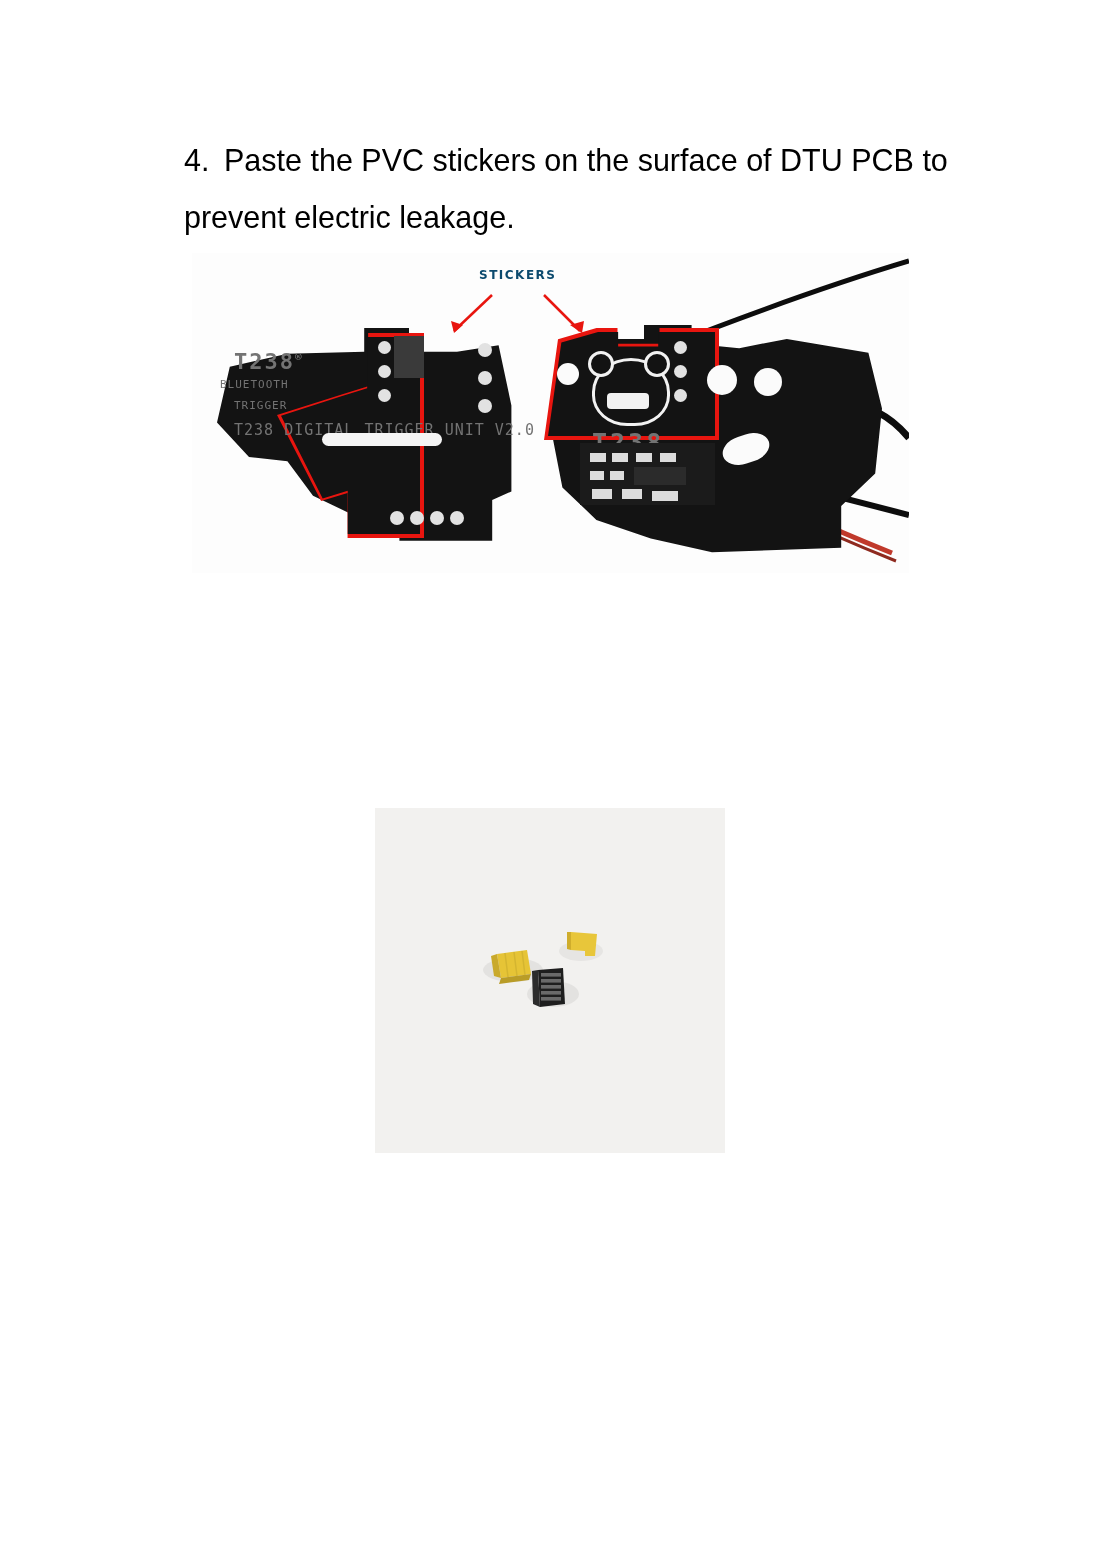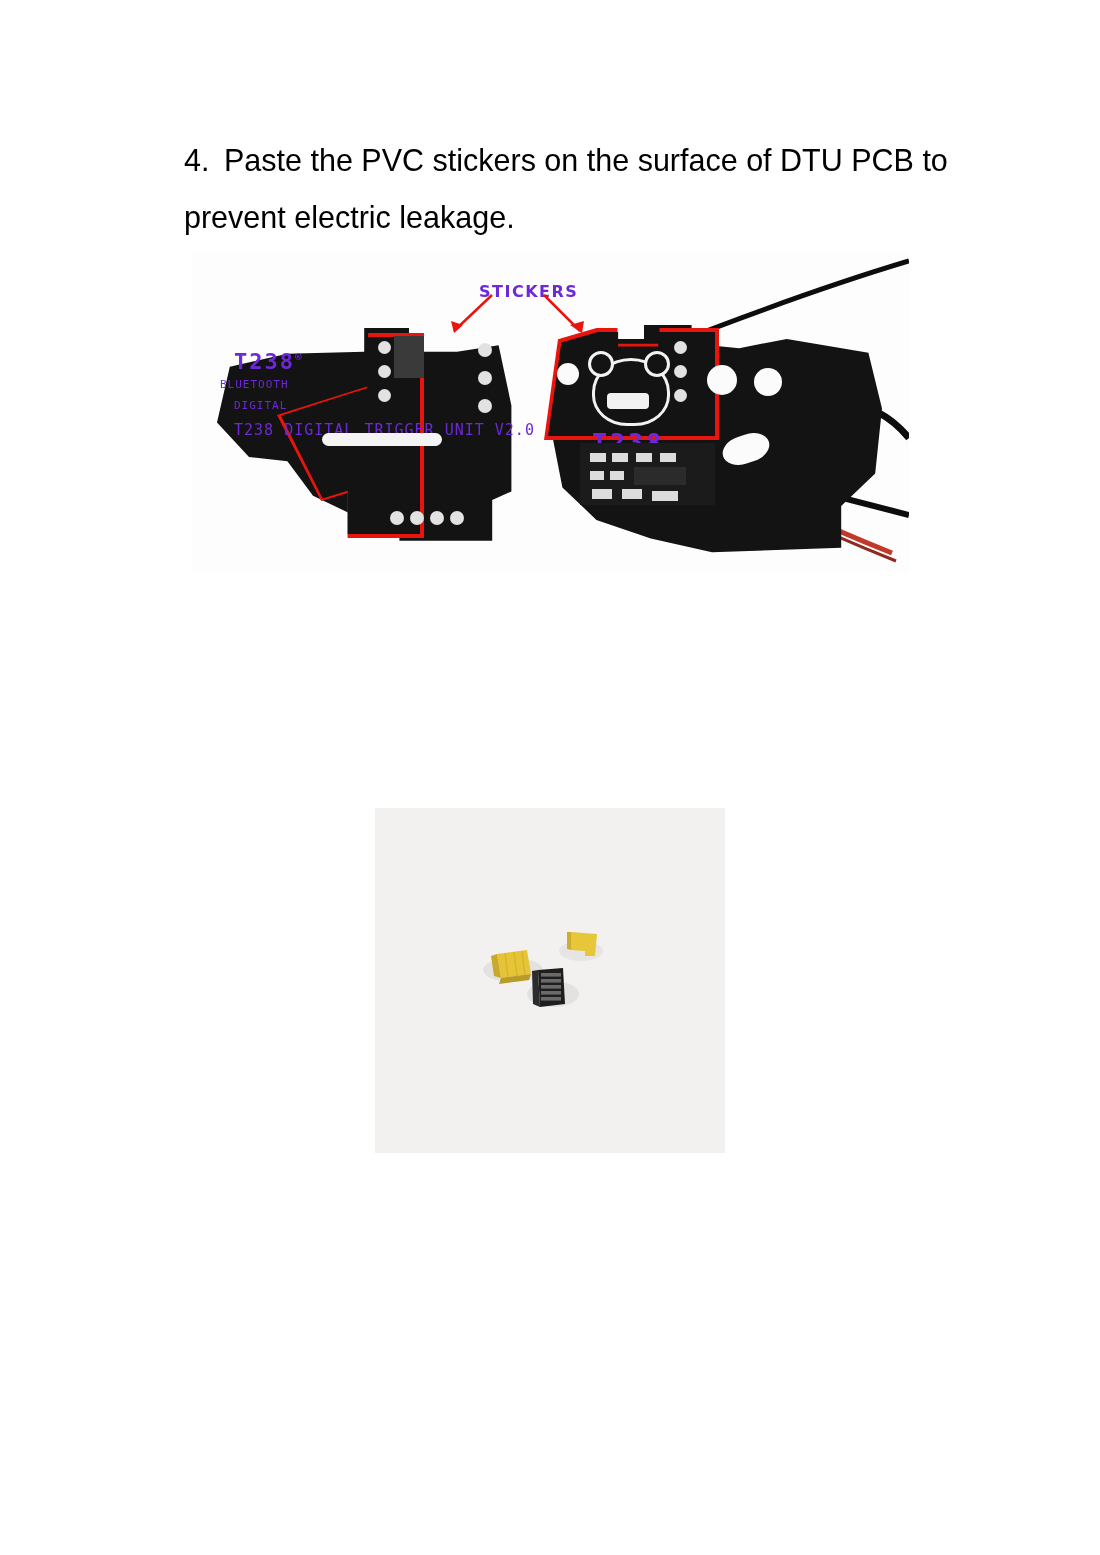--- a/index.html
+++ b/index.html
@@ -53,26 +53,26 @@
   .photo1 {
     position: absolute;
     left: 0; top: 0;
     width: 717px; height: 320px;
     overflow: hidden;
     background: #fdfdfd;
   }
   .stickers-label {
     position: absolute;
     left: 287px;
-    top: 29px;
+    top: 15px;
     font-family: "DejaVu Sans", sans-serif;
     font-weight: bold;
-    font-size: 16px;
+    font-size: 12px;
     letter-spacing: 1.5px;
-    color: #6d28d9;
+    color: #0c4a6e;
   }
 
   
   .board {
     position: absolute;
     background: #131313;
   }
   .bd-left {
     left: 25px; top: 75px;
     width: 320px; height: 215px;
@@ -111,21 +111,21 @@
   }
   .ro2-in {
     left: 356px; top: 79px;
     width: 167px; height: 104px;
     clip-path: polygon(8% 10%, 30% 0%, 42% 0%, 42% 14%, 66% 14%, 66% 0%, 100% 0%, 100% 100%, 0% 100%);
     border: none;
     background: #131313;
   }
   .silk {
     position: absolute;
-    color: #6d28d9;
+    color: #737373;
     font-family: "DejaVu Sans Mono", monospace;
     white-space: nowrap;
   }
   .silk-t238 {
     left: 42px; top: 96px;
     font-size: 22px;
     font-weight: bold;
     letter-spacing: 2px;
   }
   .silk-bt { left: 28px; top: 125px; font-size: 11px; letter-spacing: 1px; }
@@ -230,21 +230,21 @@
 
       <div class="red-outline ro1"></div>
       <div class="red-outline ro1-in"></div>
       <div class="red-outline ro2"></div>
       <div class="red-outline ro2-in"></div>
 
       <div class="silk silk-t238">
         <span>T238</span><span style="font-size:11px;vertical-align:super;">®</span>
       </div>
       <div class="silk silk-bt">BLUETOOTH</div>
-      <div class="silk silk-ver">DIGITAL</div>
+      <div class="silk silk-ver">TRIGGER</div>
       <div class="silk silk-dtu">T238 DIGITAL TRIGGER UNIT V2.0</div>
       <div class="silk silk-t238b">T238</div>
 
       <div class="slot"></div>
       <div class="pad" style="left:186px;top:88px;width:13px;height:13px;"></div>
       <div class="pad" style="left:186px;top:112px;width:13px;height:13px;"></div>
       <div class="pad" style="left:186px;top:136px;width:13px;height:13px;"></div>
       <div class="pad" style="left:208px;top:88px;width:10px;height:10px;"></div>
       <div class="pad" style="left:208px;top:108px;width:10px;height:10px;"></div>
       <div class="pad" style="left:286px;top:90px;width:14px;height:14px;"></div>

